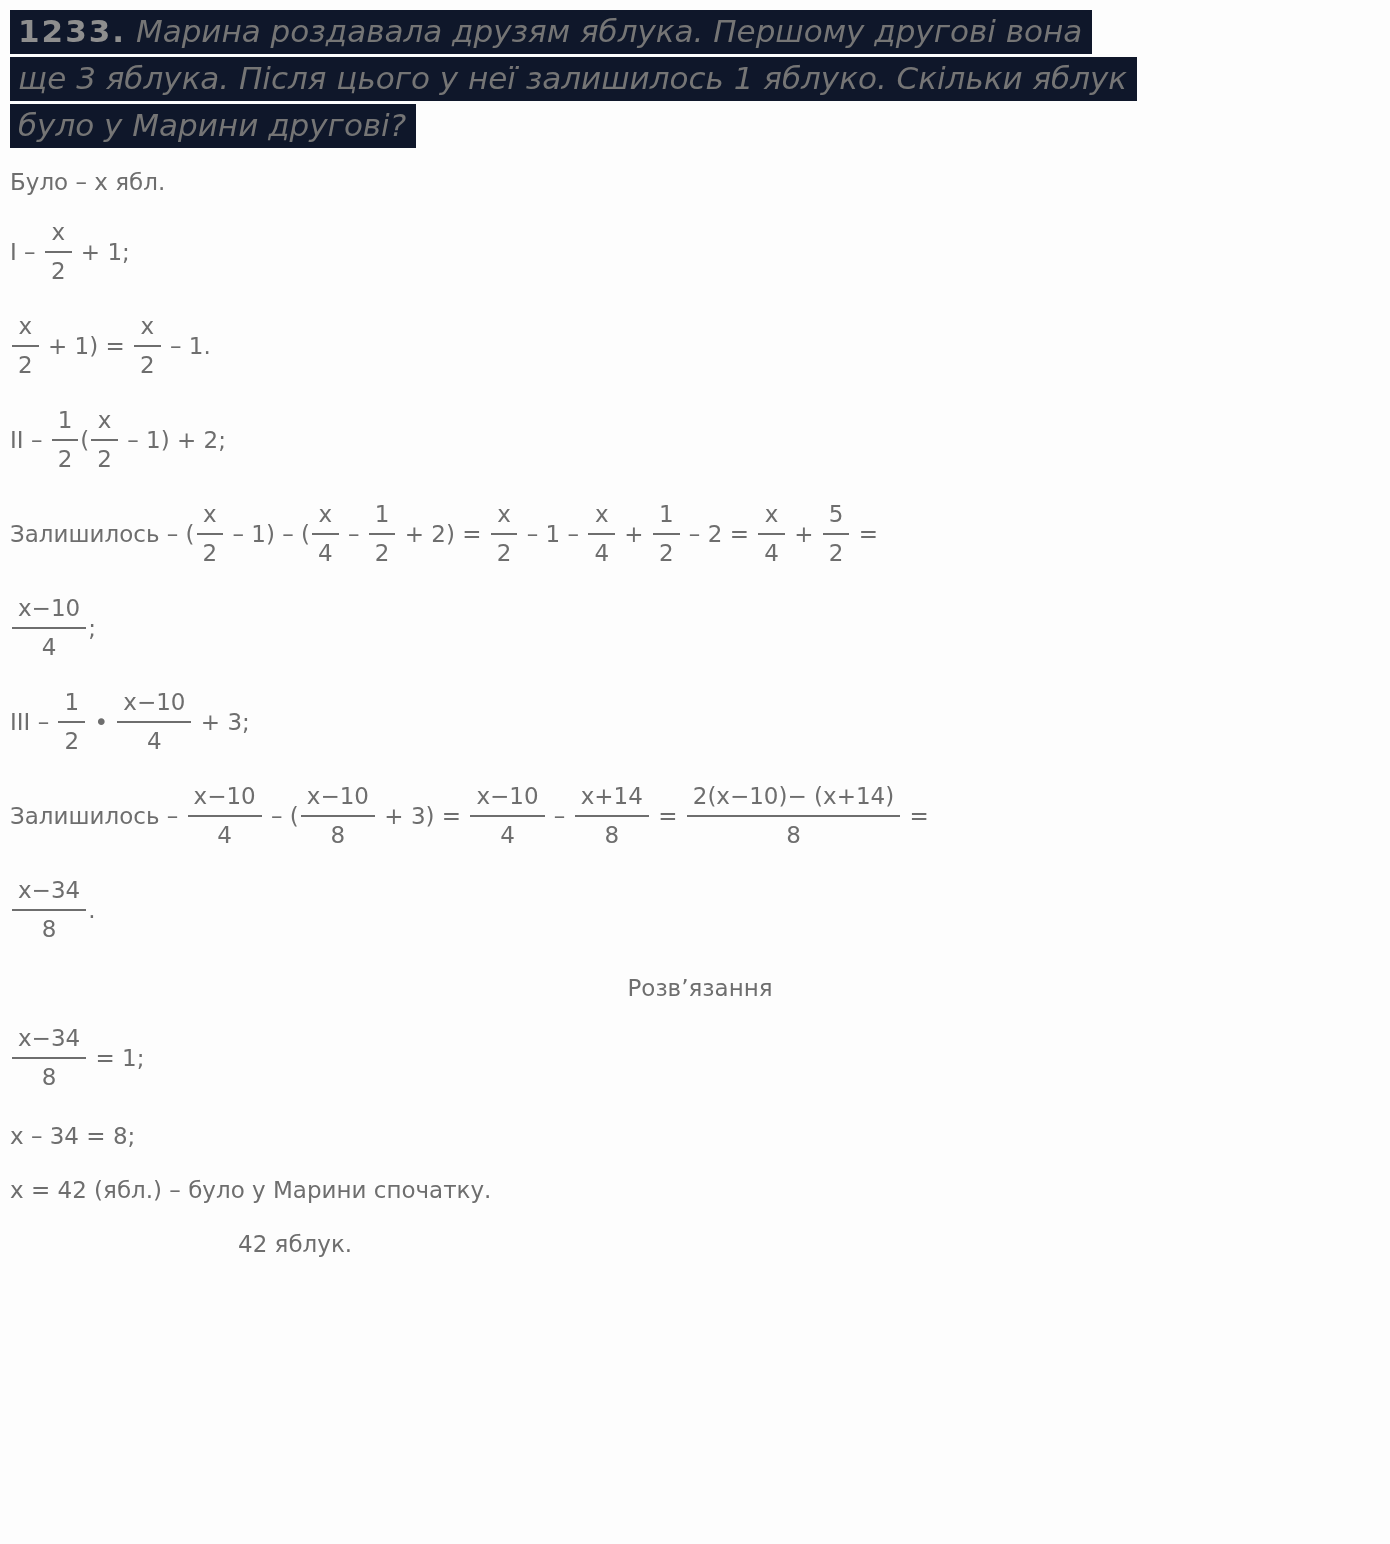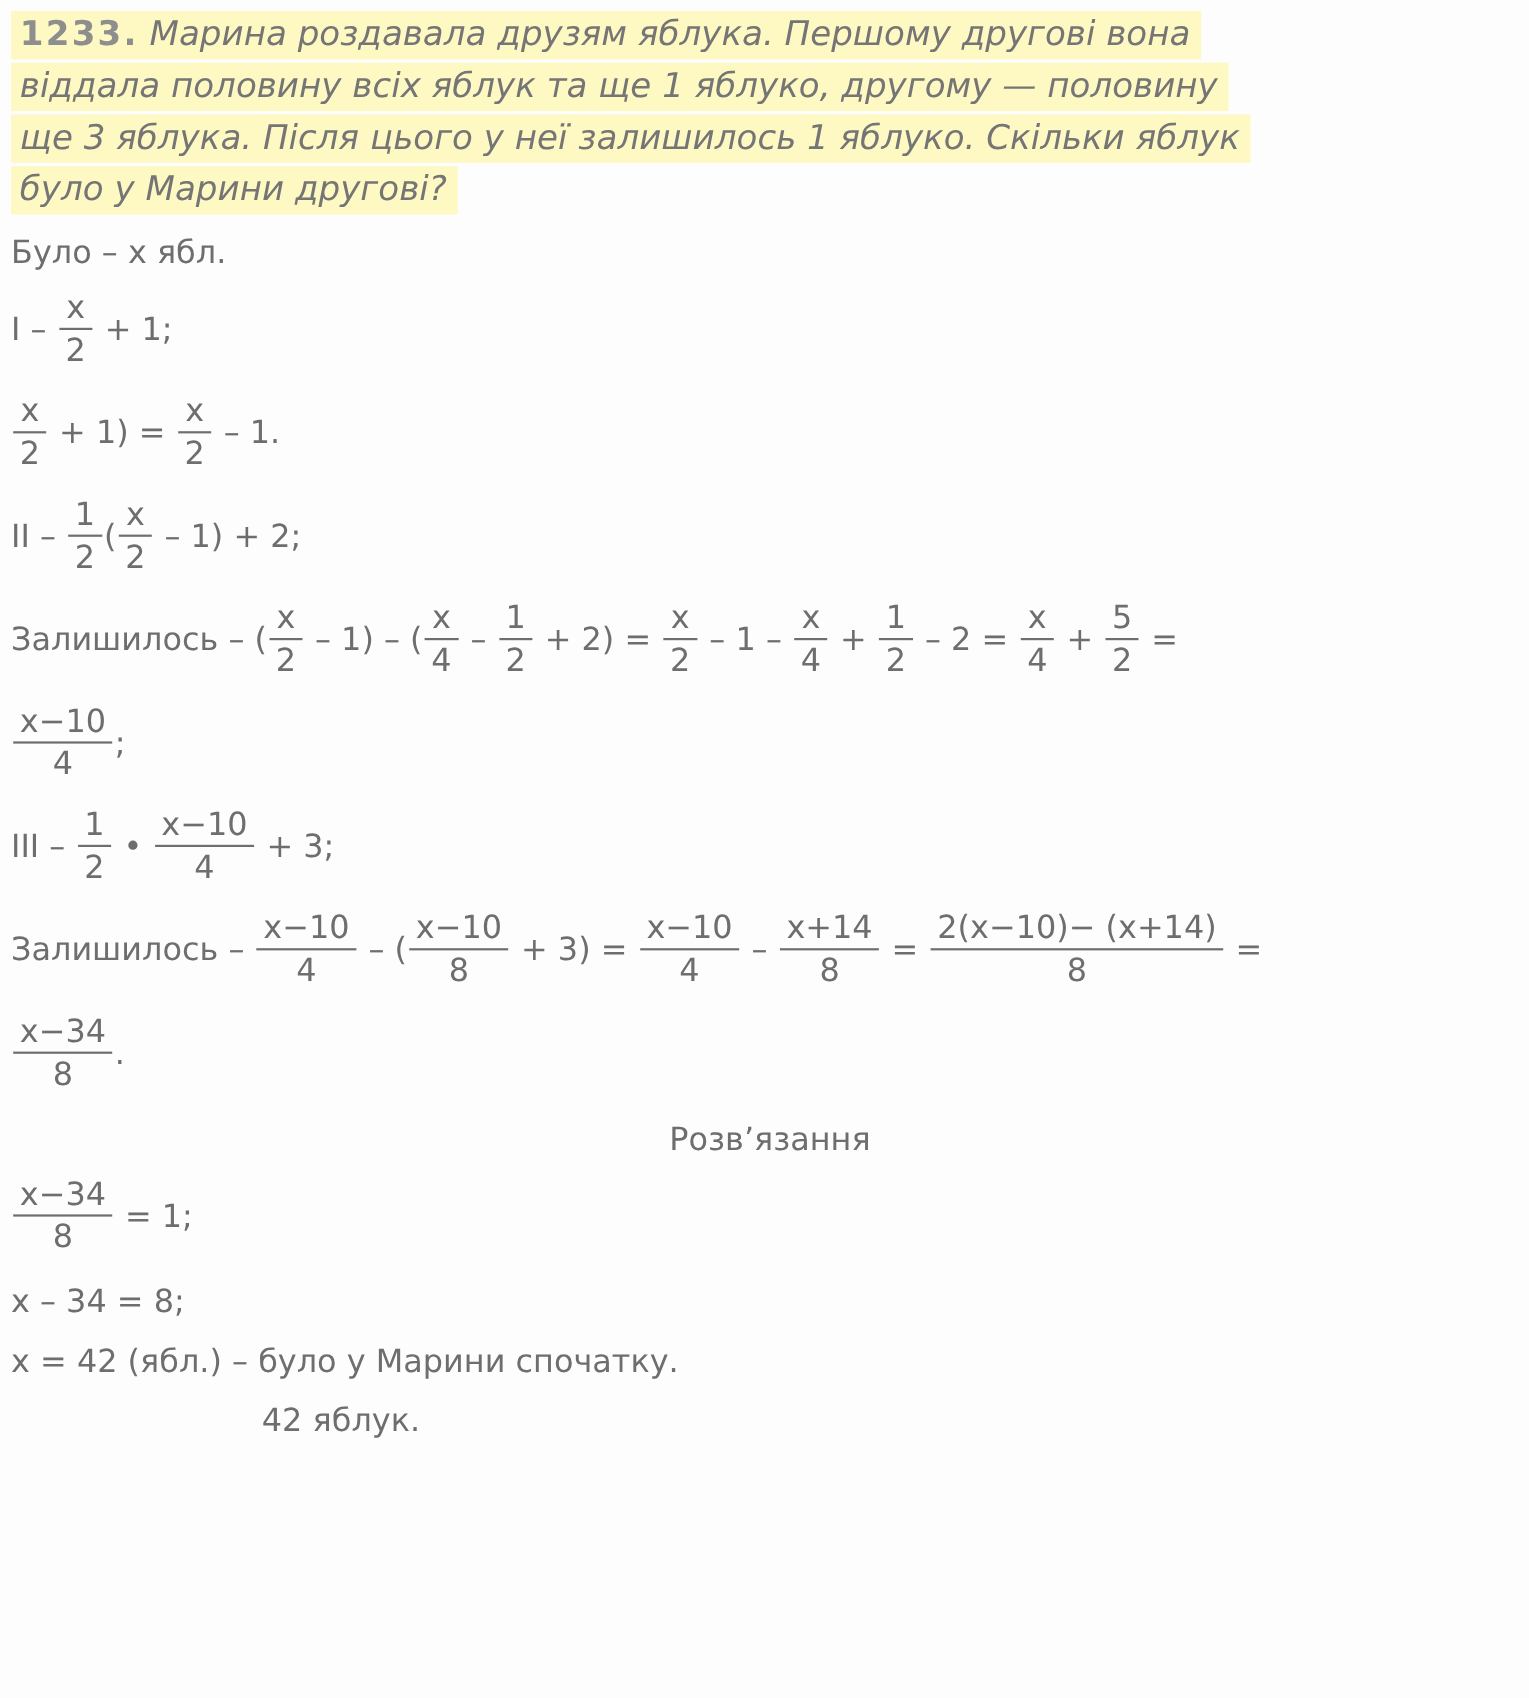--- a/index.html
+++ b/index.html
@@ -11,38 +11,38 @@
   body {
     font-family: "DejaVu Sans", sans-serif;
     padding: 10px 0 20px 10px;
     box-sizing: border-box;
   }
 
   
   .statement { margin-bottom: 14px; }
   .stmt-line {
     display: table;            
-    background: #fef9c3;
+    background: #0f172a;
     color: #757575;
     font-style: italic;
     font-size: 31px;
     line-height: 37px;
     padding: 3px 10px 4px 8px;
     margin-bottom: 3px;
     white-space: pre;
   }
   .stmt-number {
     font-style: normal;
     font-weight: bold;
     color: #8e8e8e;
     letter-spacing: 2px;
   }
 
   
-  .solution { color: #6e6e6e; font-size: 29px; }
+  .solution { color: #6e6e6e; font-size: 23px; }
   .math-line {
     display: flex;
     align-items: center;
     min-height: 40px;
     margin-bottom: 22px;
     white-space: pre;
   }
   .math-line .txt {
     white-space: pre;
     line-height: 38px;
@@ -64,21 +64,20 @@
   }
   .math-line.center { justify-content: center; }
   .math-line.answer { padding-left: 228px; }
   .math-line.tight  { margin-bottom: 14px; }
 </style>
 </head>
 <body>
 
 <div class="statement">
   <div class="stmt-line"><span class="stmt-number">1233.</span><span> Марина роздавала друзям яблука. Першому другові вона</span></div>
-  <div class="stmt-line"><span>віддала половину всіх яблук та ще 1 яблуко, другому — половину</span></div>
   <div class="stmt-line"><span>ще 3 яблука. Після цього у неї залишилось 1 яблуко. Скільки яблук</span></div>
   <div class="stmt-line"><span>було у Марини другові?</span></div>
 </div>
 
 <div class="solution">
     <div class="math-line tight"><span class="txt">Було – х ябл.</span></div>
     <div class="math-line"><span class="txt">I – </span><span class="frac"><span class="num">х</span><span class="den">2</span></span><span class="txt"> + 1;</span></div>
     <div class="math-line"><span class="frac"><span class="num">х</span><span class="den">2</span></span><span class="txt"> + 1) = </span><span class="frac"><span class="num">х</span><span class="den">2</span></span><span class="txt"> – 1.</span></div>
     <div class="math-line"><span class="txt">II – </span><span class="frac"><span class="num">1</span><span class="den">2</span></span><span class="txt">(</span><span class="frac"><span class="num">х</span><span class="den">2</span></span><span class="txt"> – 1) + 2;</span></div>
     <div class="math-line"><span class="txt">Залишилось – (</span><span class="frac"><span class="num">х</span><span class="den">2</span></span><span class="txt"> – 1) – (</span><span class="frac"><span class="num">х</span><span class="den">4</span></span><span class="txt"> – </span><span class="frac"><span class="num">1</span><span class="den">2</span></span><span class="txt"> + 2) = </span><span class="frac"><span class="num">х</span><span class="den">2</span></span><span class="txt"> – 1 – </span><span class="frac"><span class="num">х</span><span class="den">4</span></span><span class="txt"> + </span><span class="frac"><span class="num">1</span><span class="den">2</span></span><span class="txt"> – 2 = </span><span class="frac"><span class="num">х</span><span class="den">4</span></span><span class="txt"> + </span><span class="frac"><span class="num">5</span><span class="den">2</span></span><span class="txt"> =</span></div>

